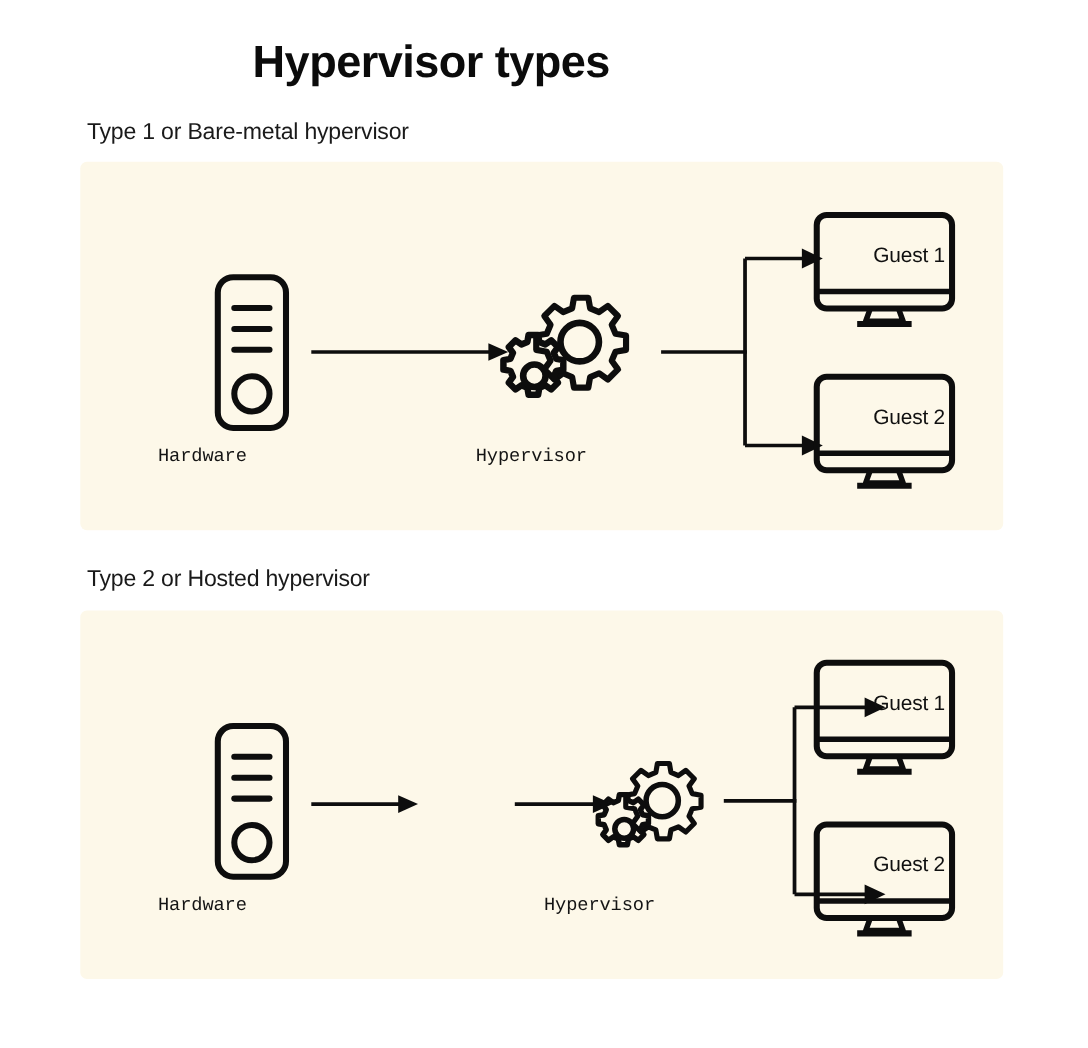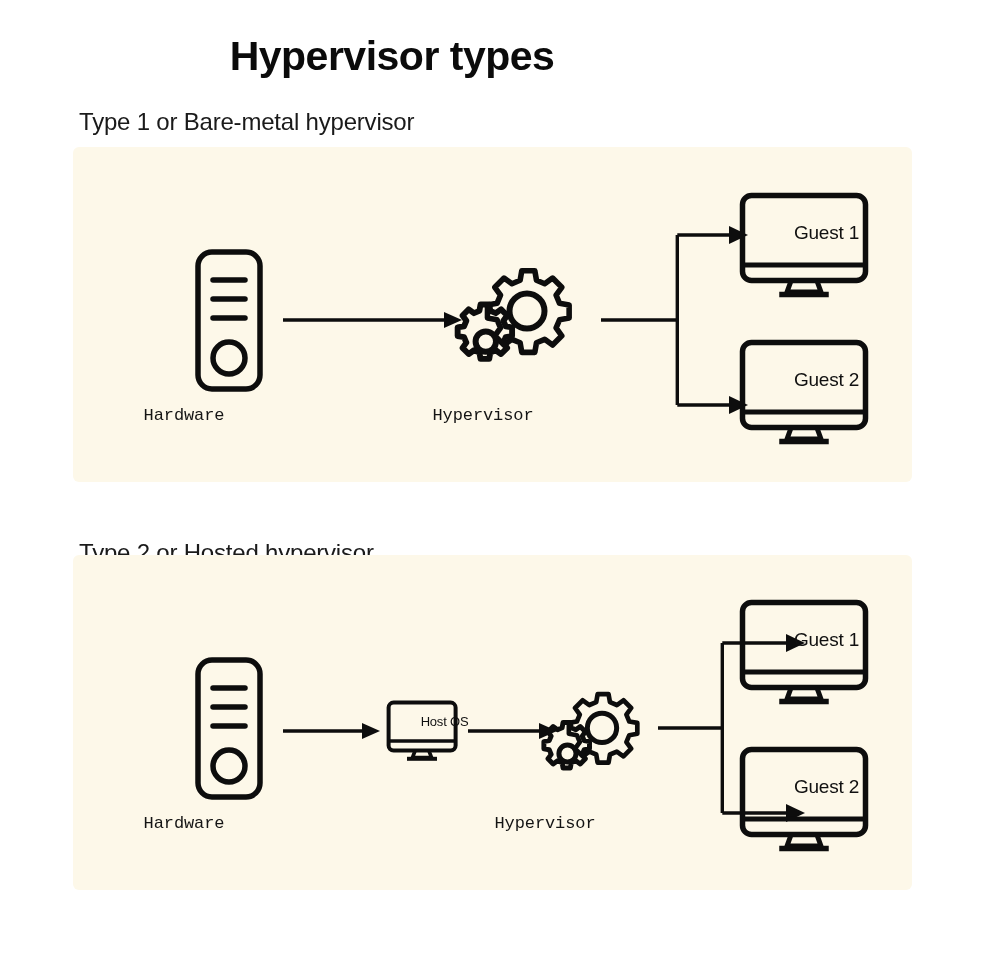--- a/index.html
+++ b/index.html
@@ -22,21 +22,21 @@
     width: 784px;
     text-align: center;
     font-size: 41px;
     font-weight: bold;
     letter-spacing: -0.5px;
     color: #0b0b0b;
   }
   .section-label {
     position: absolute;
     left: 79px;
-    font-size: 24px;
+    font-size: 21px;
     font-weight: 400;
     color: #1a1a1a;
     letter-spacing: -0.2px;
   }
   .panel {
     position: absolute;
     left: 73px;
     width: 839px;
     background: #fdf8e9;
     border-radius: 6px;
@@ -144,21 +144,21 @@
         <line x1="5" y1="73" x2="125" y2="73" stroke="#0d0d0d" stroke-width="5"></line>
         <path d="M52 89 L48 100 L82 100 L78 89" fill="none" stroke="#0d0d0d" stroke-width="5" stroke-linejoin="round"></path>
         <line x1="43" y1="102.5" x2="87" y2="102.5" stroke="#0d0d0d" stroke-width="5.5" stroke-linecap="square"></line>
       </svg>
       <div class="screen-text" style="top:30px;">Guest 2</div>
     </div>
 
   </div>
 </div>
 
-<div class="section-label" style="top:539px;">Type 2 or Hosted hypervisor</div>
+<div class="section-label" style="top:515px;">Type 2 or Hosted hypervisor</div>
 
 <div class="panel" id="panel-2">
   <div class="stage">
 
     <div class="icon-wrap" style="left:76px; top:101px;">
       <svg width="70" height="145" viewBox="0 0 70 145">
         <rect x="4" y="4" width="62" height="137" rx="14" ry="14" fill="none" stroke="#0d0d0d" stroke-width="5.5"></rect>
         <line x1="19" y1="32" x2="51" y2="32" stroke="#0d0d0d" stroke-width="5.5" stroke-linecap="round"></line>
         <line x1="19" y1="51" x2="51" y2="51" stroke="#0d0d0d" stroke-width="5.5" stroke-linecap="round"></line>
         <line x1="19" y1="70" x2="51" y2="70" stroke="#0d0d0d" stroke-width="5.5" stroke-linecap="round"></line>
@@ -167,29 +167,20 @@
     </div>
     <div class="node-label" style="left:36px; top:259px; width:150px;">Hardware</div>
 
     <div class="icon-wrap" style="left:164px; top:166px;">
       <svg width="100" height="20" viewBox="0 0 100 20">
         <line x1="1" y1="10" x2="82" y2="10" stroke="#0d0d0d" stroke-width="3.4"></line>
         <polygon points="80,2 98,10 80,18" fill="#0d0d0d"></polygon>
       </svg>
     </div>
 
-    <div class="icon-wrap" style="left:268px; top:145px;">
-      <svg width="72" height="60" viewBox="0 0 72 60">
-        <rect x="2.6" y="2.6" width="67" height="48" rx="5" ry="5" fill="none" stroke="#0d0d0d" stroke-width="4"></rect>
-        <line x1="3.5" y1="41" x2="68.5" y2="41" stroke="#0d0d0d" stroke-width="3.6"></line>
-        <path d="M29 51 L26.5 57.5 L45.5 57.5 L43 51" fill="none" stroke="#0d0d0d" stroke-width="3.6" stroke-linejoin="round"></path>
-        <line x1="23" y1="58.8" x2="49" y2="58.8" stroke="#0d0d0d" stroke-width="4" stroke-linecap="square"></line>
-      </svg>
-      <div class="screen-text small" style="top:14px;">Host OS</div>
-    </div>
 
     <div class="icon-wrap" style="left:349px; top:166px;">
       <svg width="92" height="20" viewBox="0 0 92 20">
         <line x1="1" y1="10" x2="74" y2="10" stroke="#0d0d0d" stroke-width="3.4"></line>
         <polygon points="72,2 90,10 72,18" fill="#0d0d0d"></polygon>
       </svg>
     </div>
 
     <div class="icon-wrap" style="left:429px; top:136px;">
       <svg width="110" height="88" viewBox="0 0 130 105">

